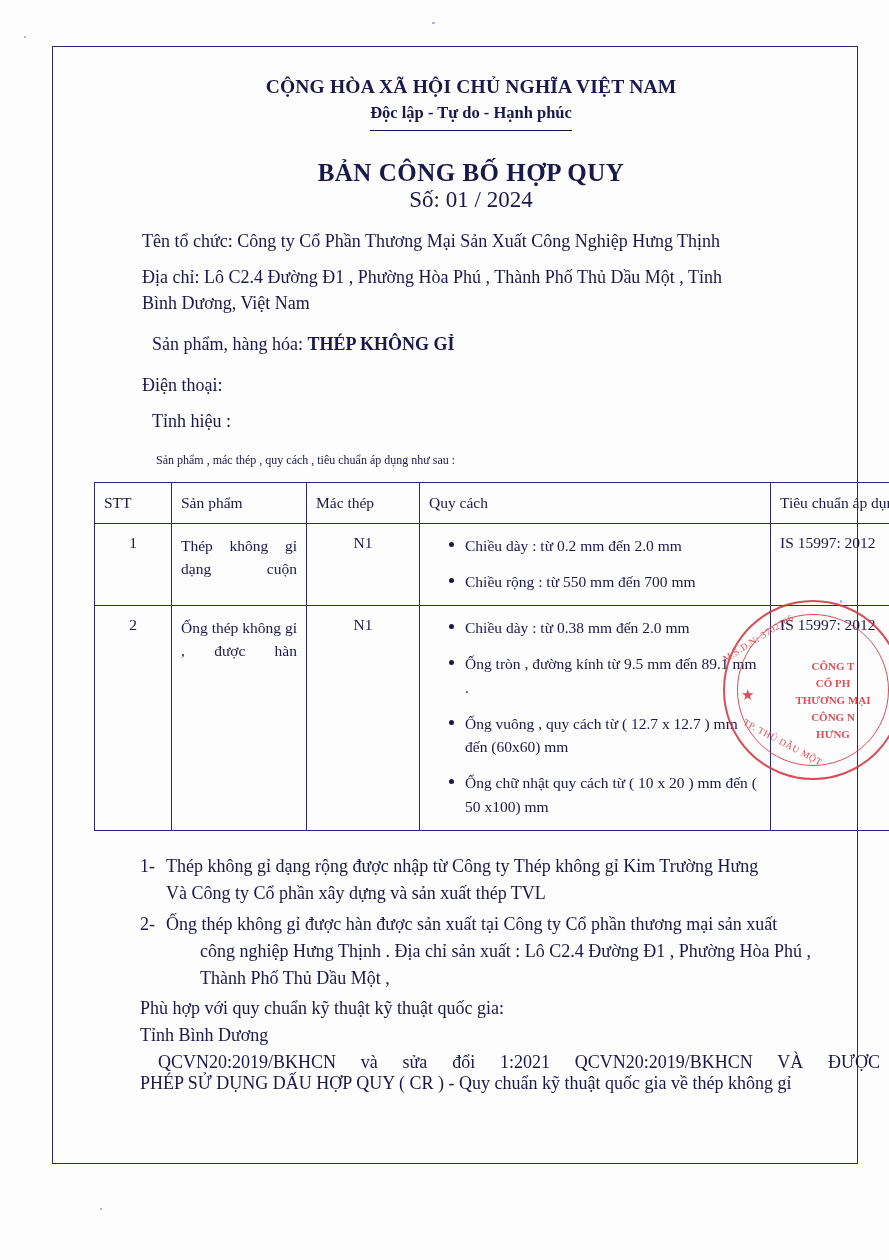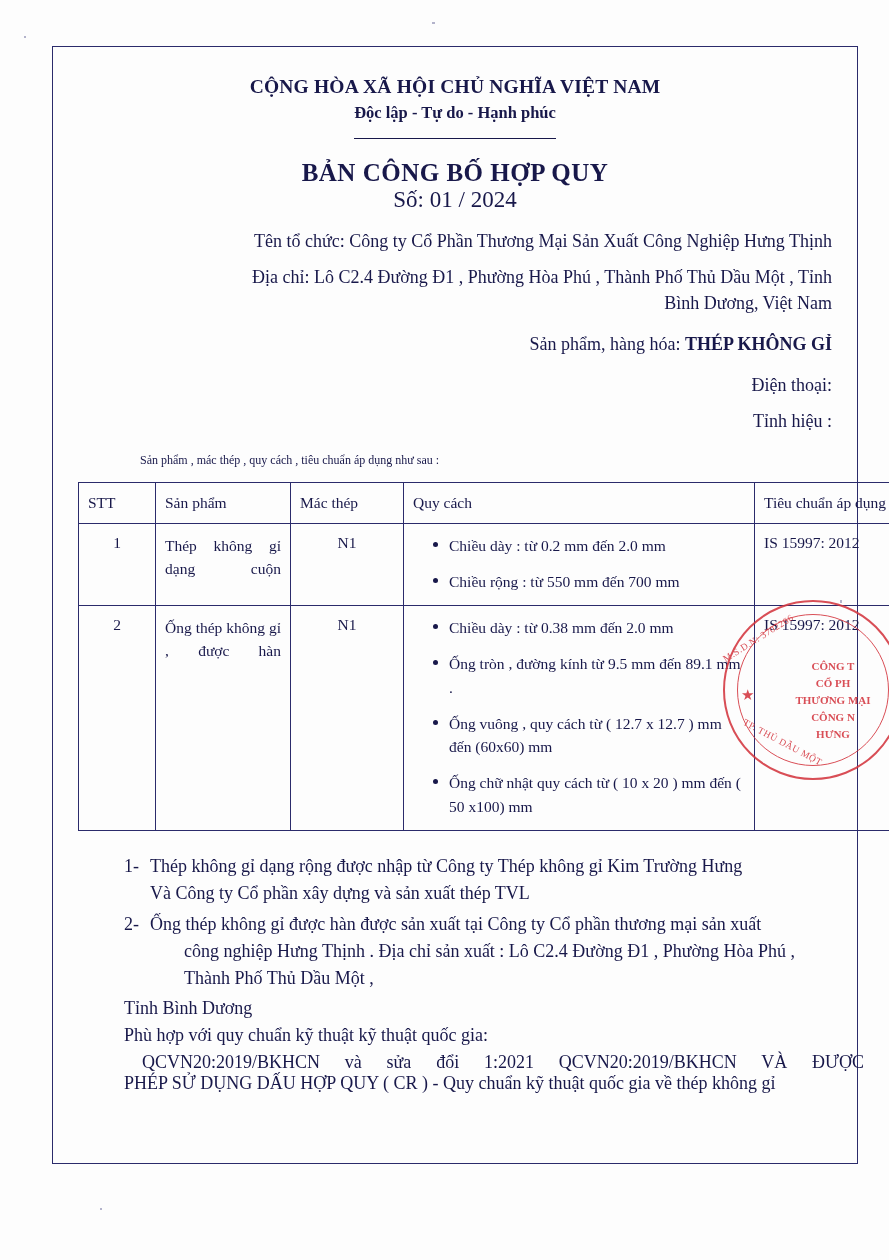--- a/index.html
+++ b/index.html
@@ -26,21 +26,21 @@
     position: absolute;
     left: 52px;
     top: 46px;
     width: 806px;
     height: 1118px;
     border: 1.5px solid #2b2b6b;
     box-sizing: border-box;
   }
   .content {
     position: absolute;
-    left: 52px;
+    left: 68px;
     top: 46px;
     width: 806px;
     height: 804px;
     box-sizing: border-box;
     padding: 22px 26px 10px 26px;
     color: #18184a;
   }
   .national-title {
     text-align: center;
     font-weight: bold;
@@ -49,40 +49,39 @@
     margin-top: 8px;
   }
   .national-sub {
     text-align: center;
     font-weight: bold;
     font-size: 16.5px;
     margin-top: 5px;
   }
   .national-sub span {
     border-bottom: 1.3px solid #18184a;
-    padding-bottom: 16px;
+    padding-bottom: 8px;
   }
   .doc-title {
     text-align: center;
     font-weight: bold;
     font-size: 25px;
     margin-top: 36px;
     letter-spacing: 0.5px;
   }
   .doc-number {
     text-align: center;
     font-size: 23px;
     margin-top: 0;
   }
   .field-line {
     font-size: 18px;
     margin-top: 15px;
     line-height: 1.45;
     padding-left: 48px;
-    text-align: right;
   }
   .field-line.indent2 {
     padding-left: 58px;
   }
   .field-line.tight {
     margin-top: 10px;
   }
   .field-line .cont {
     display: block;
     padding-left: 0;
@@ -335,22 +334,22 @@
       <div class="note-item">
         <div class="note-num">2-</div>
         <div class="note-body">
           <span>Ống thép không gỉ được hàn được sản xuất tại Công ty Cổ phần thương mại sản xuất</span>
           <span class="sub-in">công nghiệp Hưng Thịnh . Địa chỉ sản xuất : Lô C2.4 Đường Đ1 , Phường Hòa Phú ,</span>
           <span class="sub-in">Thành Phố Thủ Dầu Một ,</span>
         </div>
       </div>
     </div>
 
+    <div class="tail-line">Phù hợp với quy chuẩn kỹ thuật kỹ thuật quốc gia:</div>
     <div class="tail-line">Tỉnh Bình Dương</div>
-    <div class="tail-line">Phù hợp với quy chuẩn kỹ thuật kỹ thuật quốc gia:</div>
     <div class="justify-par">
       <span class="l1">QCVN20:2019/BKHCN và sửa đổi 1:2021  QCVN20:2019/BKHCN VÀ ĐƯỢC</span>
       <span class="l2">PHÉP SỬ DỤNG DẤU HỢP QUY ( CR ) -  Quy chuẩn kỹ thuật quốc gia về thép không gỉ</span>
     </div>
 
   </div>
 
   <div class="stamp">
     <div class="inner-ring"></div>
     <div class="star">★</div>

